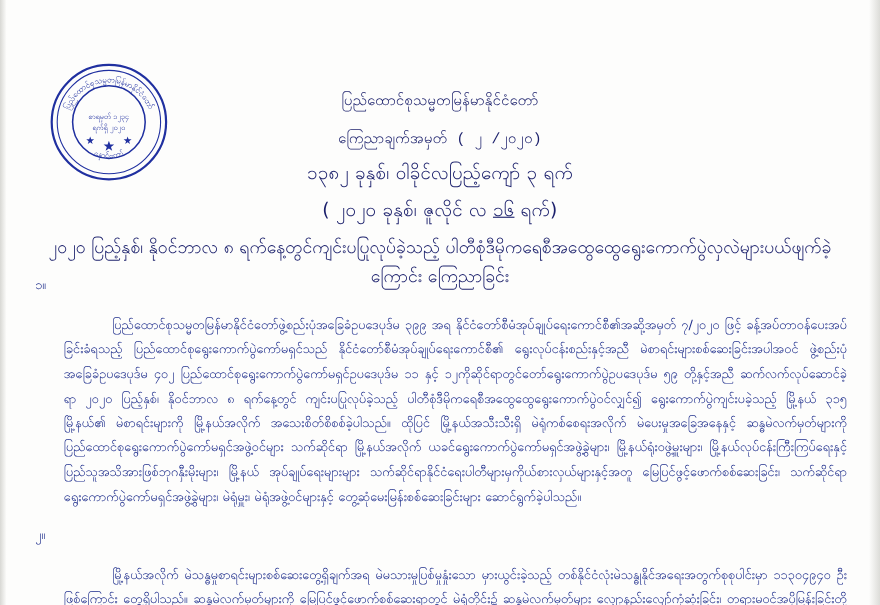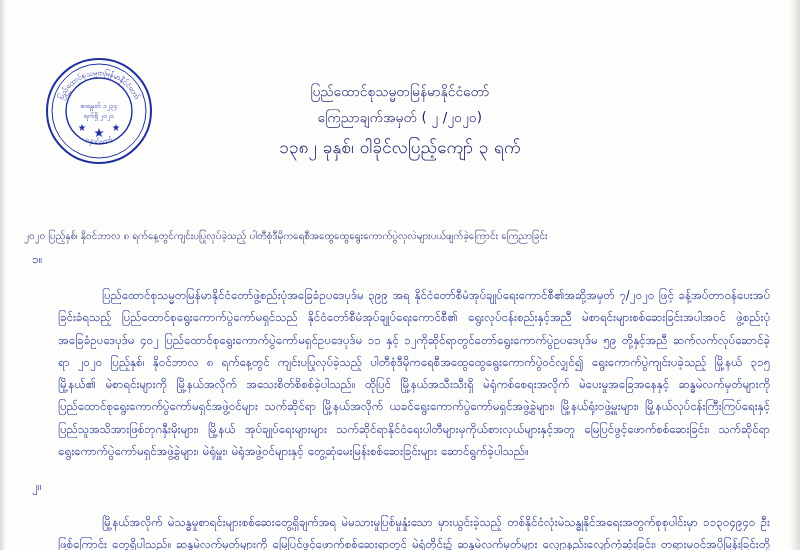--- a/index.html
+++ b/index.html
@@ -58,40 +58,41 @@
     text-align: center;
     color: #1a1f6b;
   }
   .header div {
     font-size: 13.5px;
     line-height: 1.95;
     letter-spacing: 0.2px;
     white-space: nowrap;
   }
   .header .ln-announce {
-    margin-top: 0;
+    margin-top: 11px;
+    font-family: Liberation Mono, monospace;
   }
   .header .ln-date1,
   .header .ln-date2 {
     font-size: 17px;
   }
   .header .ln-date2 .u {
     text-decoration: underline;
   }
 
   
   .doc-title {
     position: absolute;
     left: 24px;
     top: 212px;
     width: 752px;
+    text-align: center;
     color: #1a1f6b;
-    font-size: 10px;
+    font-size: 16px;
     line-height: 1.6;
-    margin-top: 16px;
   }
 
   
   .body-wrap {
     position: absolute;
     left: 30px;
     top: 248px;
     width: 740px;
     color: #1a2a8a;
   }
@@ -149,20 +150,21 @@
         <polygon points="38,68 38.9,70.6 41.6,70.6 39.4,72.3 40.2,74.9 38,73.3 35.8,74.9 36.6,72.3 34.4,70.6 37.1,70.6"></polygon>
         <polygon points="72,68 72.9,70.6 75.6,70.6 73.4,72.3 74.2,74.9 72,73.3 69.8,74.9 70.6,72.3 68.4,70.6 71.1,70.6"></polygon>
       </g>
     </svg>
   </div>
 
   <div class="header">
     <div>ပြည်ထောင်စုသမ္မတမြန်မာနိုင်ငံတော်</div>
     <div class="ln-announce">ကြေညာချက်အမှတ် (  ၂  /၂၀၂၀)</div>
     <div class="ln-date1">၁၃၈၂ ခုနှစ်၊ ဝါခိုင်လပြည့်ကျော် ၃ ရက်</div>
+    <div class="ln-date2"><span>( ၂၀၂၀ ခုနှစ်၊ ဇူလိုင် လ </span><span class="u">၁၆</span><span> ရက်)</span></div>
   </div>
 
   <div class="doc-title">၂၀၂၀ ပြည့်နှစ်၊ နိုဝင်ဘာလ ၈ ရက်နေ့တွင်ကျင်းပပြုလုပ်ခဲ့သည့် ပါတီစုံဒီမိုကရေစီအထွေထွေရွေးကောက်ပွဲလှလဲများပယ်ဖျက်ခဲ့ကြောင်း ကြေညာခြင်း</div>
 
   <div class="body-wrap">
 
     <div class="para p1">
       <div class="num">၁။</div>
       <div class="txt indent">ပြည်ထောင်စုသမ္မတမြန်မာနိုင်ငံတော်ဖွဲ့စည်းပုံအခြေခံဥပဒေပုဒ်မ ၃၉၉ အရ နိုင်ငံတော်စီမံအုပ်ချုပ်ရေးကောင်စီ၏အဆို့အမှတ် ၇/၂၀၂၀ ဖြင့် ခန့်အပ်တာဝန်ပေးအပ်ခြင်းခံရသည့် ပြည်ထောင်စုရွေးကောက်ပွဲကော်မရှင်သည် နိုင်ငံတော်စီမံအုပ်ချုပ်ရေးကောင်စီ၏ ရွေးလုပ်ငန်းစည်းနှင့်အညီ မဲစာရင်းများစစ်ဆေးခြင်းအပါအဝင် ဖွဲ့စည်းပုံအခြေခံဥပဒေပုဒ်မ ၄၀၂ ပြည်ထောင်စုရွေးကောက်ပွဲကော်မရှင်ဥပဒေပုဒ်မ ၁၁ နှင့် ၁၂ကိုဆိုင်ရာတွင်တော်ရွေးကောက်ပွဲဥပဒေပုဒ်မ ၅၉ တို့နှင့်အညီ ဆက်လက်လုပ်ဆောင်ခဲ့ရာ ၂၀၂၀ ပြည့်နှစ်၊ နိုဝင်ဘာလ ၈ ရက်နေ့တွင် ကျင်းပပြုလုပ်ခဲ့သည့် ပါတီစုံဒီမိုကရေစီအထွေထွေရွေးကောက်ပွဲဝင်လျှင်၍ ရွေးကောက်ပွဲကျင်းပခဲ့သည့် မြို့နယ် ၃၁၅ မြို့နယ်၏ မဲစာရင်းများကို မြို့နယ်အလိုက် အသေးစိတ်စိစစ်ခဲ့ပါသည်။ ထိုပြင် မြို့နယ်အသီးသီးရှိ မဲရုံကစ်စေရးအလိုက် မဲပေးမှုအခြေအနေနှင့် ဆန္ဓမဲလက်မှတ်များကို ပြည်ထောင်စုရွေးကောက်ပွဲကော်မရှင်အဖွဲ့ဝင်များ သက်ဆိုင်ရာ မြို့နယ်အလိုက် ယခင်ရွေးကောက်ပွဲကော်မရှင်အဖွဲ့ခွဲများ၊ မြို့နယ်ရုံးဝဖွဲ့မှူးများ၊ မြို့နယ်လုပ်ငန်းကြီးကြပ်ရေးနှင့်ပြည်သူအသိအားဖြစ်ဘုဂနှီးမိုးများ၊ မြို့နယ် အုပ်ချုပ်ရေးများများ သက်ဆိုင်ရာနိုင်ငံရေးပါတီများမှကိုယ်စားလှယ်များနှင့်အတူ မြေပြင်ဖွင့်ဖောက်စစ်ဆေးခြင်း၊ သက်ဆိုင်ရာရွေးကောက်ပွဲကော်မရှင်အဖွဲ့ခွဲများ၊ မဲရုံမှူး၊ မဲရုံအဖွဲ့ဝင်များနှင့် တွေ့ဆုံမေးမြန်းစစ်ဆေးခြင်းများ ဆောင်ရွက်ခဲ့ပါသည်။</div>
     </div>

